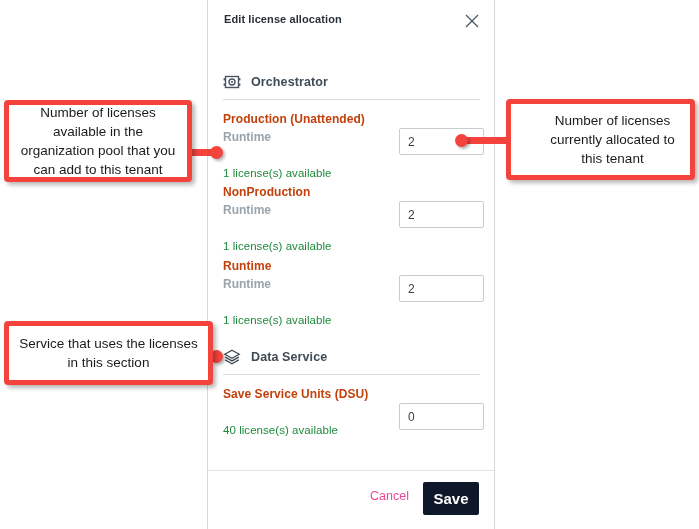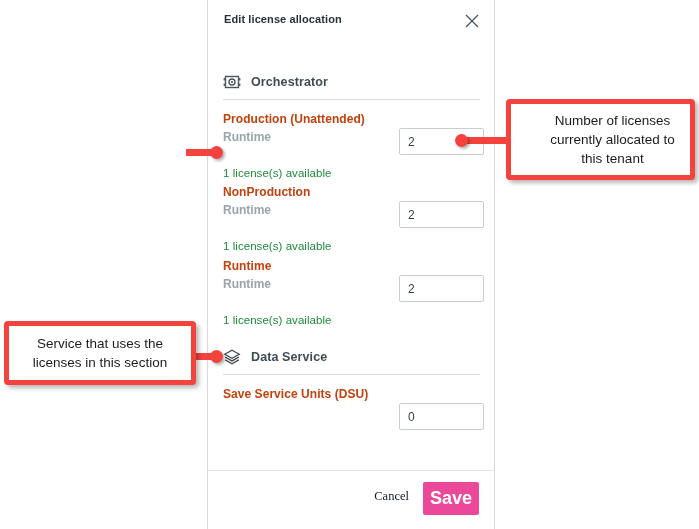--- a/index.html
+++ b/index.html
@@ -147,38 +147,38 @@
     bottom: 0;
     height: 58px;
     border-top: 1px solid #e2e5e8;
     background: #ffffff;
   }
   .btn-cancel {
     position: absolute;
     right: 85px;
     top: 18px;
     font-size: 12.5px;
-    color: #0f172a;
+    color: #ec4899;
     background: none;
     border: none;
-    font-family: Liberation Serif, serif;
+    font-family: Liberation Sans, sans-serif;
     cursor: pointer;
     padding: 0;
   }
   .btn-save {
     position: absolute;
     right: 15px;
     top: 11px;
     width: 56px;
     height: 33px;
-    background: #ec4899;
+    background: #0f172a;
     color: #ffffff;
     border: none;
     border-radius: 2px;
-    font-size: 18px;
+    font-size: 15px;
     font-weight: bold;
     font-family: "Liberation Sans", sans-serif;
     cursor: pointer;
   }
 
   
   .callout {
     position: absolute;
     background: #ffffff;
     border: 5px solid #f4433c;
@@ -280,40 +280,44 @@
               <polyline points="2.2,11.9 9,15.7 15.8,11.9" fill="none" stroke="#3f4b55" stroke-width="1.3"></polyline>
             </svg>
           </span>
           <span class="service-name">Data Service</span>
         </div>
       </div>
 
       <div class="lic-row" style="top:338px;">
         <div class="lic-labels">
           <div class="lic-title">Save Service Units (DSU)</div>
+          <div class="lic-avail">40 license(s) available</div>
         </div>
         <input class="lic-input" style="left: 176px; top: 17px;" type="text" value="0">
       </div>
 
     </div>
 
     <div class="dialog-footer">
       <button class="btn-cancel">Cancel</button>
       <button class="btn-save">Save</button>
     </div>
   </div>
 
   <div class="leader" style="left:186px; top:149px; width:34px;"></div>
   <div class="leader-dot" style="left:210px; top:146px;"></div>
+  <div class="callout" style="left:4px; top:100px; width:188px; height:82px;">
+    <span>Number of licenses available in the organization pool that you can add to this tenant</span>
+  </div>
 
   <div class="leader" style="left:462px; top:137px; width:50px;"></div>
   <div class="leader-dot" style="left:455px; top:134px;"></div>
   <div class="callout" style="left:506px; top:99px; width:189px; height:81px;padding-left:32px;">
     <span>Number of licenses currently allocated to this tenant</span>
   </div>
 
   <div class="leader" style="left:186px; top:353px; width:34px;"></div>
   <div class="leader-dot" style="left:210px; top:350px;"></div>
-  <div class="callout" style="left:4px; top:321px; width:192px; height:64px;">
+  <div class="callout" style="left:4px; top:321px; width:209px; height:64px;">
     <span>Service that uses the licenses in this section</span>
   </div>
 
 </div>
 
 </body></html>

